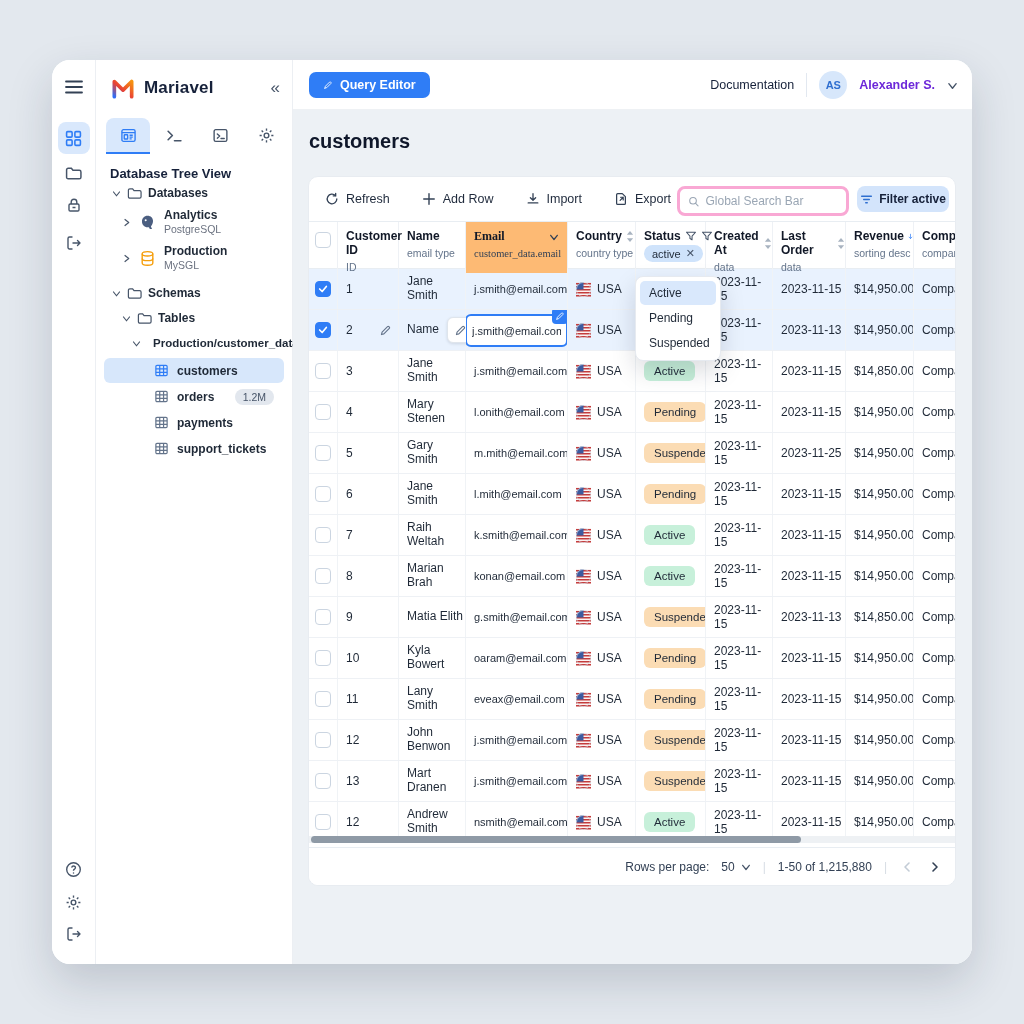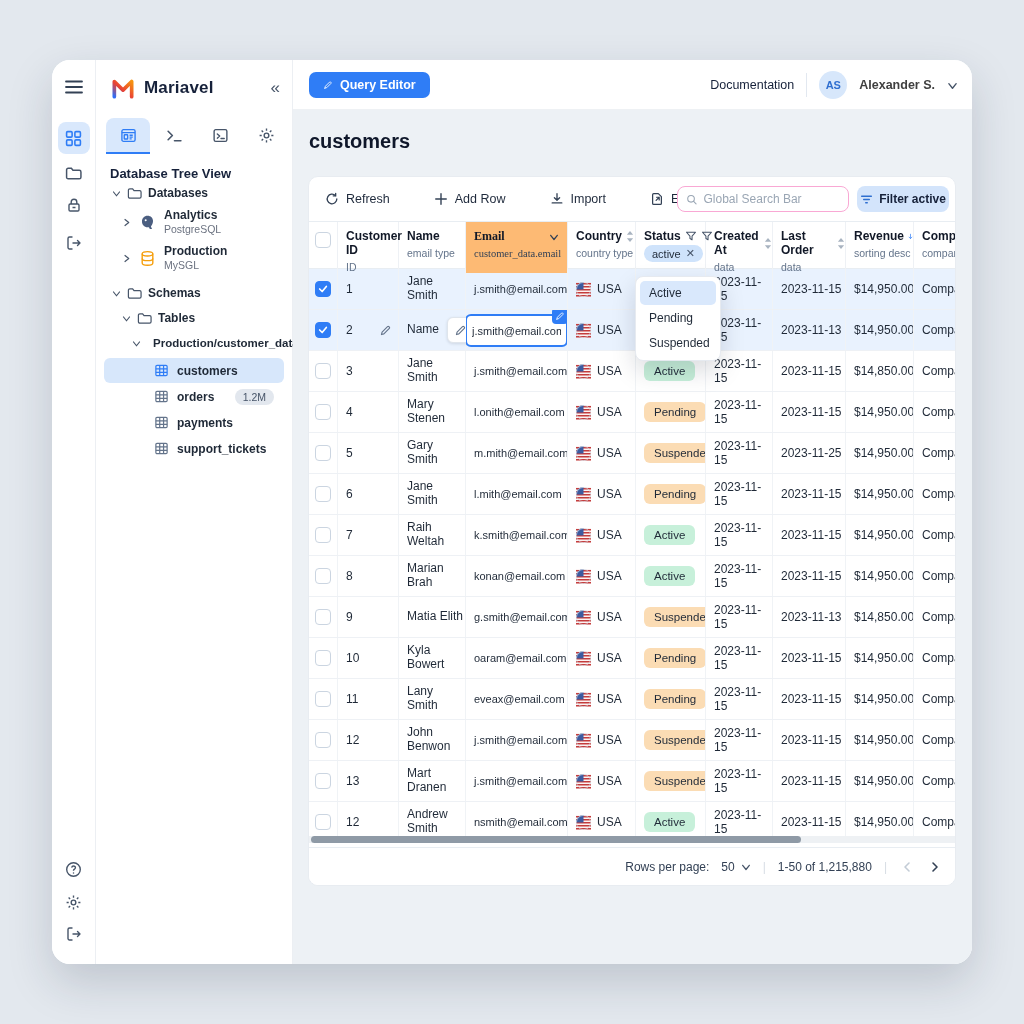--- a/index.html
+++ b/index.html
@@ -42,34 +42,34 @@
   .main { position:absolute; left:241px; top:0; right:0; height:100%; background:#edf1f5; }
   .topbar { position:absolute; left:0; top:0; right:0; height:50px; background:#fff; border-bottom:1px solid #eef1f4; }
   .qe-btn { position:absolute; left:16px; top:12px; height:26px; padding:0 14px; background:#2f7df6; color:#fff;
             border:none; border-radius:7px; font-size:12.5px; font-weight:bold; display:flex; align-items:center; gap:7px;
             font-family:"Liberation Sans", sans-serif; }
   .top-right { position:absolute; right:14px; top:0; height:50px; display:flex; align-items:center; gap:12px; }
   .doc-link { font-size:12.5px; color:#16213a; }
   .vdiv { width:1px; height:24px; background:#e2e8f0; }
   .avatar { width:28px; height:28px; border-radius:50%; background:#d7e7fb; color:#2f6fd0; font-size:11px; font-weight:bold;
             display:flex; align-items:center; justify-content:center; }
-  .user-name { font-size:12.5px; font-weight:bold; color:#404040; }
+  .user-name { font-size:12.5px; font-weight:bold; color:#6d28d9; }
 
   .page-title { position:absolute; left:16px; top:70px; font-size:20px; font-weight:bold; color:#0f172a; }
 
   .card { position:absolute; left:15px; top:116px; width:648px; height:710px; background:#fff; border:1px solid #e8ecf1;
           border-radius:10px; overflow:hidden; }
 
   
   .toolbar { position:relative; height:44px; display:flex; align-items:center; }
-  .tb-group { display:flex; align-items:flex-end; gap:44px; margin-left:16px; }
+  .tb-group { display:flex; align-items:flex-end; gap:32px; margin-left:16px; }
   .tb-btn { display:flex; align-items:center; gap:7px; font-size:12.5px; color:#1e293b; background:none; border:none;
             font-family:"Liberation Sans", sans-serif; }
   .tb-btn svg { color:#334155; }
-  .search-box { position:absolute; left:368px; top:9px; width:172px; height:26px; border:1px solid #f9a8d4; border-radius:8px;
+  .search-box { position:absolute; left:368px; top:9px; width:172px; height:26px; border:3px solid #f9a8d4; border-radius:8px;
                 display:flex; align-items:center; gap:6px; padding:12px 8px; background:#fff; }
   .search-box input { border:none; outline:none; width:100%; font-size:12px; color:#334155; font-family:"Liberation Sans", sans-serif; }
   .search-box input::placeholder { color:#9aa6b4; }
   .filter-btn { position:absolute; left:548px; top:9px; width:92px; height:26px; background:#d3e4fb; border:none; border-radius:8px;
                 font-size:12px; font-weight:bold; color:#16213a; display:flex; align-items:center; justify-content:center; gap:6px;
                 font-family:"Liberation Sans", sans-serif; }
 
   
   .tgrid { display:grid; grid-template-columns:29px 61px 67px 102px 68px 70px 67px 73px 68px 72px; width:677px; }
   .thead { border-top:1px solid #e8edf2; border-bottom:1px solid #e8edf2; height:48px; }

